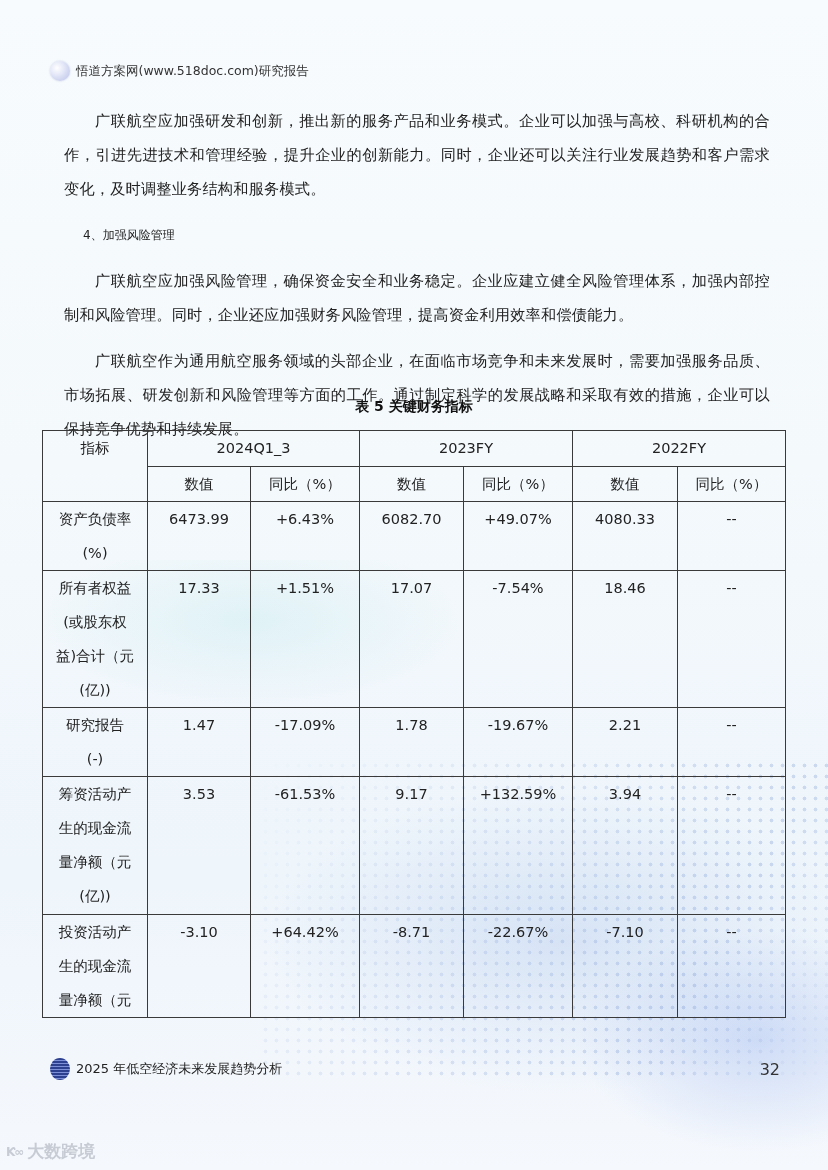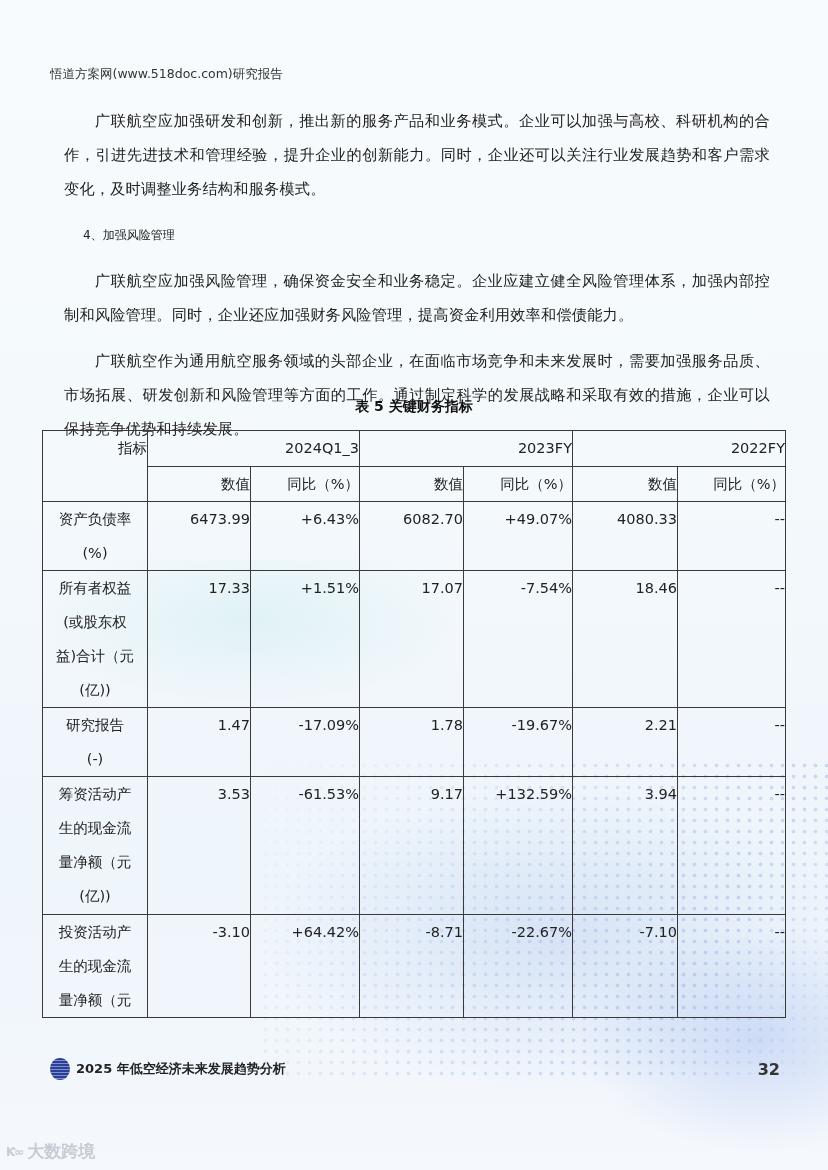--- a/index.html
+++ b/index.html
@@ -21,21 +21,21 @@
     position: absolute; left: 260px; top: 760px; width: 568px; height: 320px;
     background-image: radial-gradient(circle, rgba(120,150,210,0.35) 1.6px, transparent 2.2px);
     background-size: 11px 11px;
     -webkit-mask-image: linear-gradient(120deg, transparent 0%, rgba(0,0,0,0.6) 45%, rgba(0,0,0,0.9) 75%, transparent 100%);
     mask-image: linear-gradient(120deg, transparent 0%, rgba(0,0,0,0.6) 45%, rgba(0,0,0,0.9) 75%, transparent 100%);
     pointer-events: none;
   }
   .header {
     position: absolute; left: 50px; top: 60px; height: 22px;
     display: flex; align-items: center; gap: 6px;
-    font-size: 12.5px; color: #333; flex-direction: column;
+    font-size: 12.5px; color: #333;
   }
   .logo-ball {
     width: 20px; height: 20px; border-radius: 50%;
     background: radial-gradient(circle at 35% 35%, #ffffff 0%, #dfe3f6 45%, #b8bfe6 100%);
     box-shadow: 0 0 2px rgba(120,130,200,0.4);
   }
   .content { position: absolute; left: 52px; top: 92px; width: 730px; }
   .para {
     margin: 12px; font-size: 15.2px; line-height: 34px; text-indent: 31px;
     letter-spacing: 0.2px; color: #222; text-align: justify;
@@ -44,28 +44,28 @@
   .table-title {
     position: absolute; left: 0; width: 828px; top: 398px; text-align: center;
     font-size: 14px; font-weight: bold; color: #111;
   }
   table.fin {
     position: absolute; left: 42px; top: 430px;
     border-collapse: collapse; table-layout: fixed;
     font-size: 14.5px; color: #222;
   }
   table.fin td, table.fin th {
-    border: 1.2px solid #3a3a3a; vertical-align: top; text-align: right;
+    border: 1.2px solid #3a3a3a; vertical-align: top; text-align: center;
     font-weight: normal; padding: 0; line-height: 34px;
   }
   table.fin .ind { text-align: center; padding: 0 2px; }
   table.fin td.val { padding-top: 4px; line-height: 26px; }
   .footer {
     position: absolute; left: 50px; top: 1057px; width: 730px; height: 24px;
-    display: flex; align-items: center; font-size: 13px; color: #222; font-weight: bold;
+    display: flex; align-items: center; font-size: 13px; color: #222;
   }
   .globe {
     width: 20px; height: 22px; border-radius: 50%; margin-right: 6px;
     background: repeating-linear-gradient(180deg, #2d3f8f 0px, #2d3f8f 2px, #7d8fd6 2px, #7d8fd6 3px);
   }
   .page-num { margin-left: auto; font-size: 16px; color: #333; }
   .watermark {
     position: absolute; left: 6px; top: 1140px; display: flex; align-items: center; gap: 4px;
     color: rgba(190,195,205,0.85); font-size: 17px; font-weight: bold;
   }

